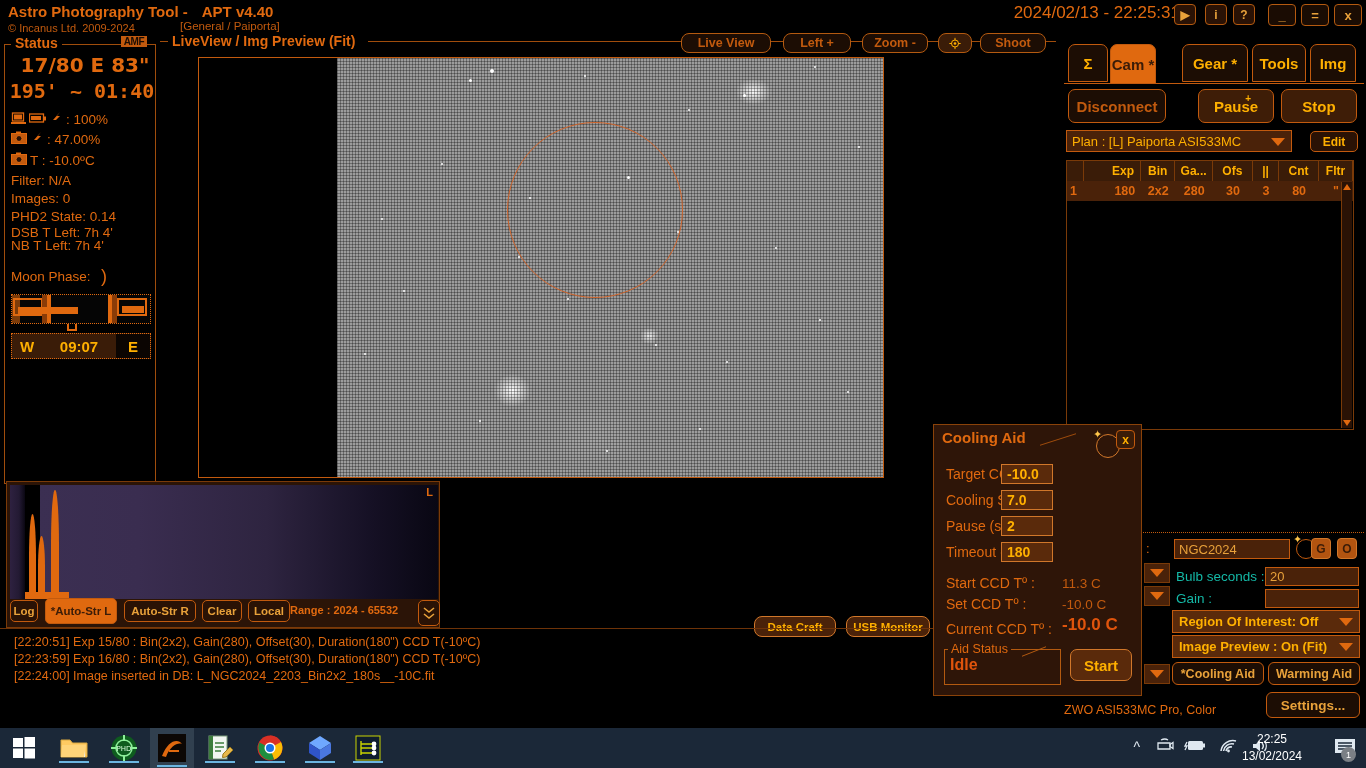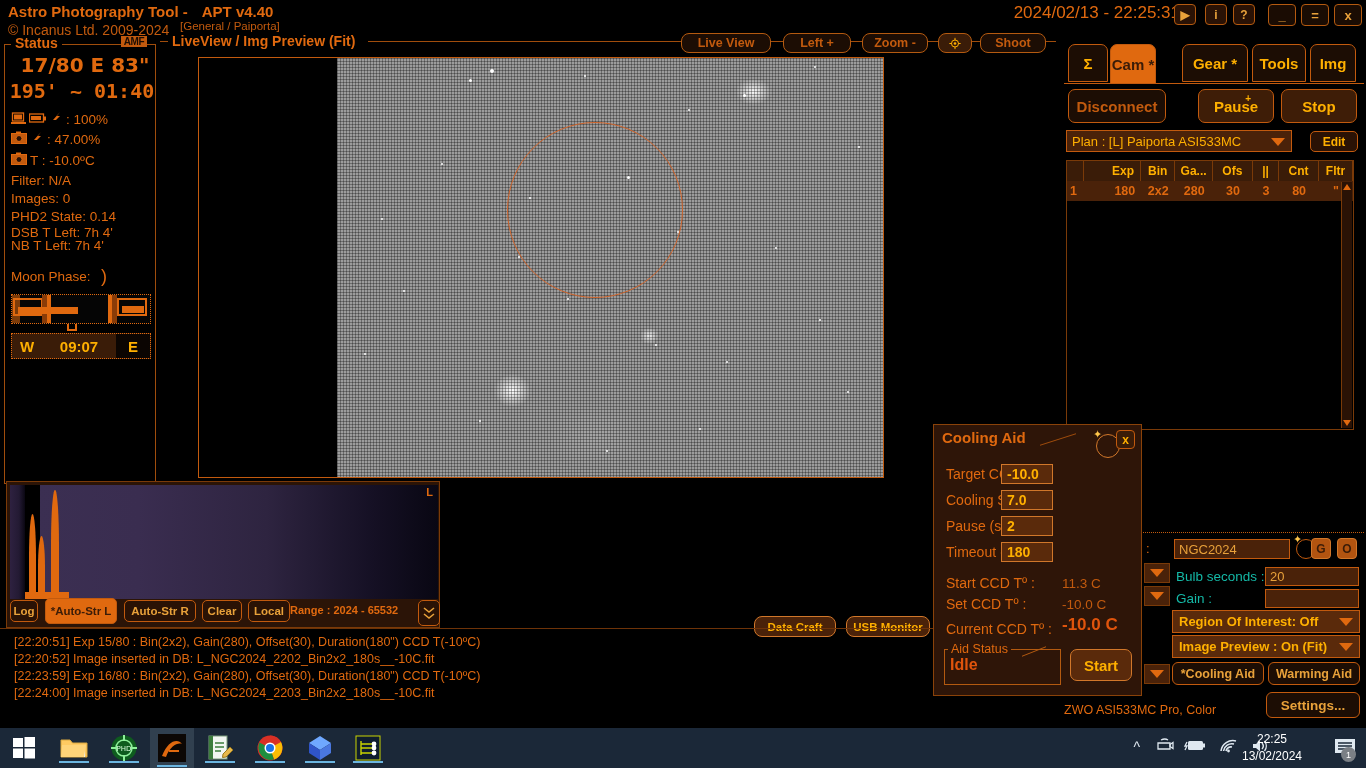--- a/index.html
+++ b/index.html
@@ -17,21 +17,21 @@
 
   
   .hdr-title {
     position: absolute; left: 8px; top: 3px;
     font-size: 15px; font-weight: bold; color: #e0690f;
     white-space: nowrap; letter-spacing: 0px;
   }
   .hdr-title .ver { margin-left: 14px; }
   .hdr-sub {
     position: absolute; left: 8px; top: 22px;
-    font-size: 14px; color: #c25a0e; white-space: nowrap;
+    font-size: 11px; color: #c25a0e; white-space: nowrap;
   }
   .hdr-loc {
     position: absolute; left: 180px; top: 20px;
     font-size: 11.5px; color: #c25a0e; white-space: nowrap;
   }
   .hdr-clock {
     position: absolute; right: 186px; top: 3px;
     font-size: 17px; color: #e0690f; white-space: nowrap;
   }
   .rbtn {
@@ -614,21 +614,20 @@
         <path d="M2 3 L7 7 L12 3 M2 9 L7 13 L12 9" fill="none" stroke="#e8a13a" stroke-width="1.6"></path>
       </svg>
   </div>
 
   <div class="mbtn" style="left:754px; width:82px;">Data Craft</div>
   <div class="mbtn" style="left:846px; width:84px;">USB Monitor</div>
 
   <div id="log-sep"></div>
   <div id="log">
     <div>[22:20:51] Exp 15/80 : Bin(2x2), Gain(280), Offset(30), Duration(180") CCD T(-10ºC)</div>
-    <div>[22:20:52] Image inserted in DB: L_NGC2024_2202_Bin2x2_180s__-10C.fit</div>
     <div>[22:23:59] Exp 16/80 : Bin(2x2), Gain(280), Offset(30), Duration(180") CCD T(-10ºC)</div>
     <div>[22:24:00] Image inserted in DB: L_NGC2024_2203_Bin2x2_180s__-10C.fit</div>
   </div>
 
   <div class="tab" style="left:1068px; width:40px;">Σ</div>
   <div class="tab active" style="left:1110px; width:46px;">Cam *</div>
   <div class="tab" style="left:1182px; width:66px;">Gear *</div>
   <div class="tab" style="left:1252px; width:54px;">Tools</div>
   <div class="tab" style="left:1310px; width:46px;">Img</div>
 

